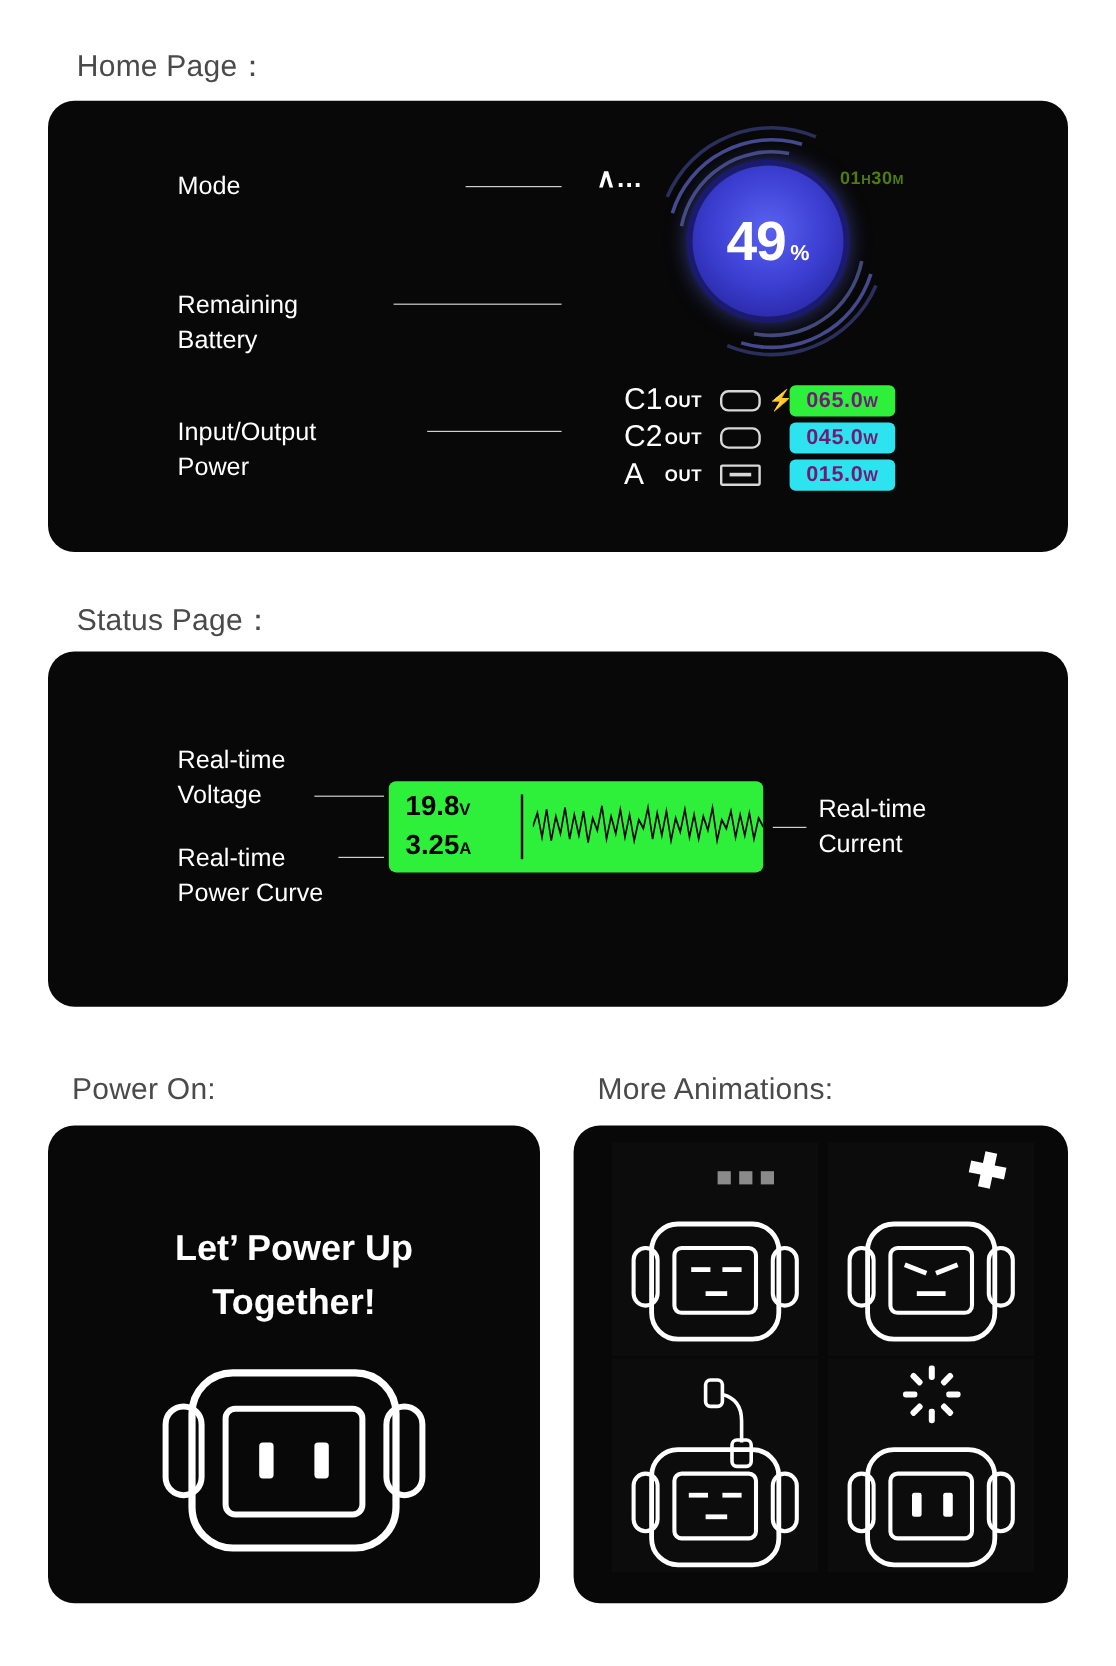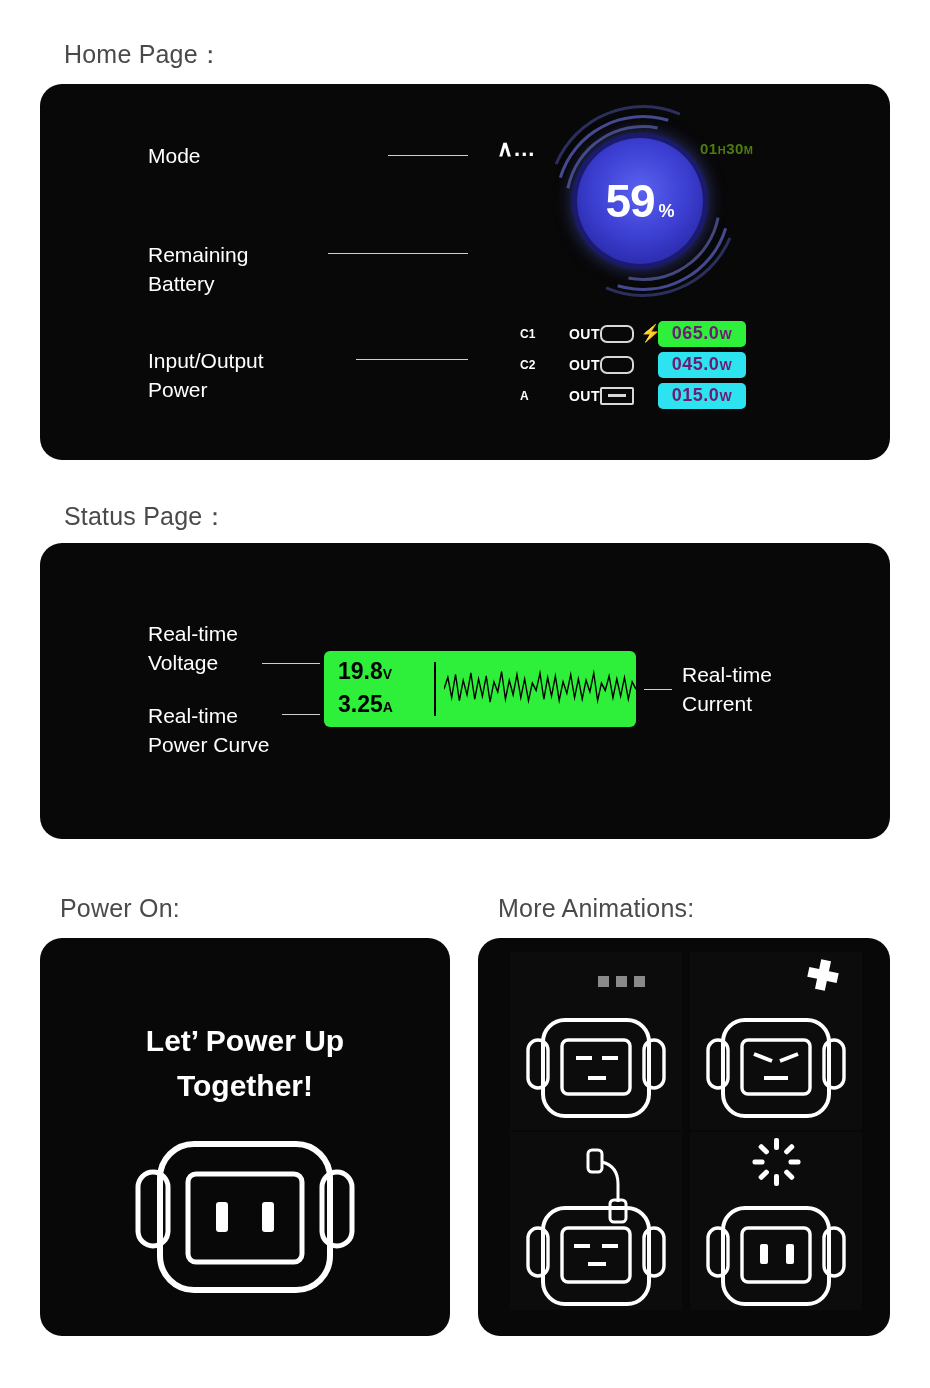--- a/index.html
+++ b/index.html
@@ -111,22 +111,22 @@
 
   
   #ports { position: absolute; left: 520px; top: 320px; }
   .port-row {
     display: flex;
     align-items: center;
     height: 27px;
     margin-bottom: 4px;
     color: #ffffff;
   }
-  .port-name { width: 34px; font-size: 12px; font-weight: 700; text-align: left; }
-  .port-dir { width: 46px; font-size: 14px; font-weight: 700; letter-spacing: 0.5px; text-align: right; }
+  .port-name { width: 34px; font-size: 25px; font-weight: 400; text-align: left; }
+  .port-dir { width: 46px; font-size: 14px; font-weight: 700; letter-spacing: 0.5px; }
   .port-icon {
     width: 30px; height: 14px;
     border: 2px solid #d8d8d8;
     border-radius: 7px;
     margin-right: 6px;
   }
   .port-icon.usb-a {
     border-radius: 2px;
     background:
       linear-gradient(#d8d8d8,#d8d8d8) center/18px 3px no-repeat;
@@ -247,21 +247,21 @@
   <div id="wave-icon">∧...</div>
 
   <div id="time-left"><span>01</span><span class="sm">H</span><span>30</span><span class="sm">M</span></div>
 
   <div id="battery-ring">
     <div class="ring-arc arc-l2"></div>
     <div class="ring-arc arc-l1"></div>
     <div class="ring-arc arc-l3"></div>
     <div class="circle-outer">
       <div class="pct-wrap">
-        <span class="pct-num">59</span>
+        <span class="pct-num">49</span>
         <span class="pct-sym">%</span>
       </div>
     </div>
   </div>
 
   <div id="ports">
     <div class="port-row">
       <span class="port-name">C1</span>
       <span class="port-dir">OUT</span>
       <span class="port-icon"></span>

